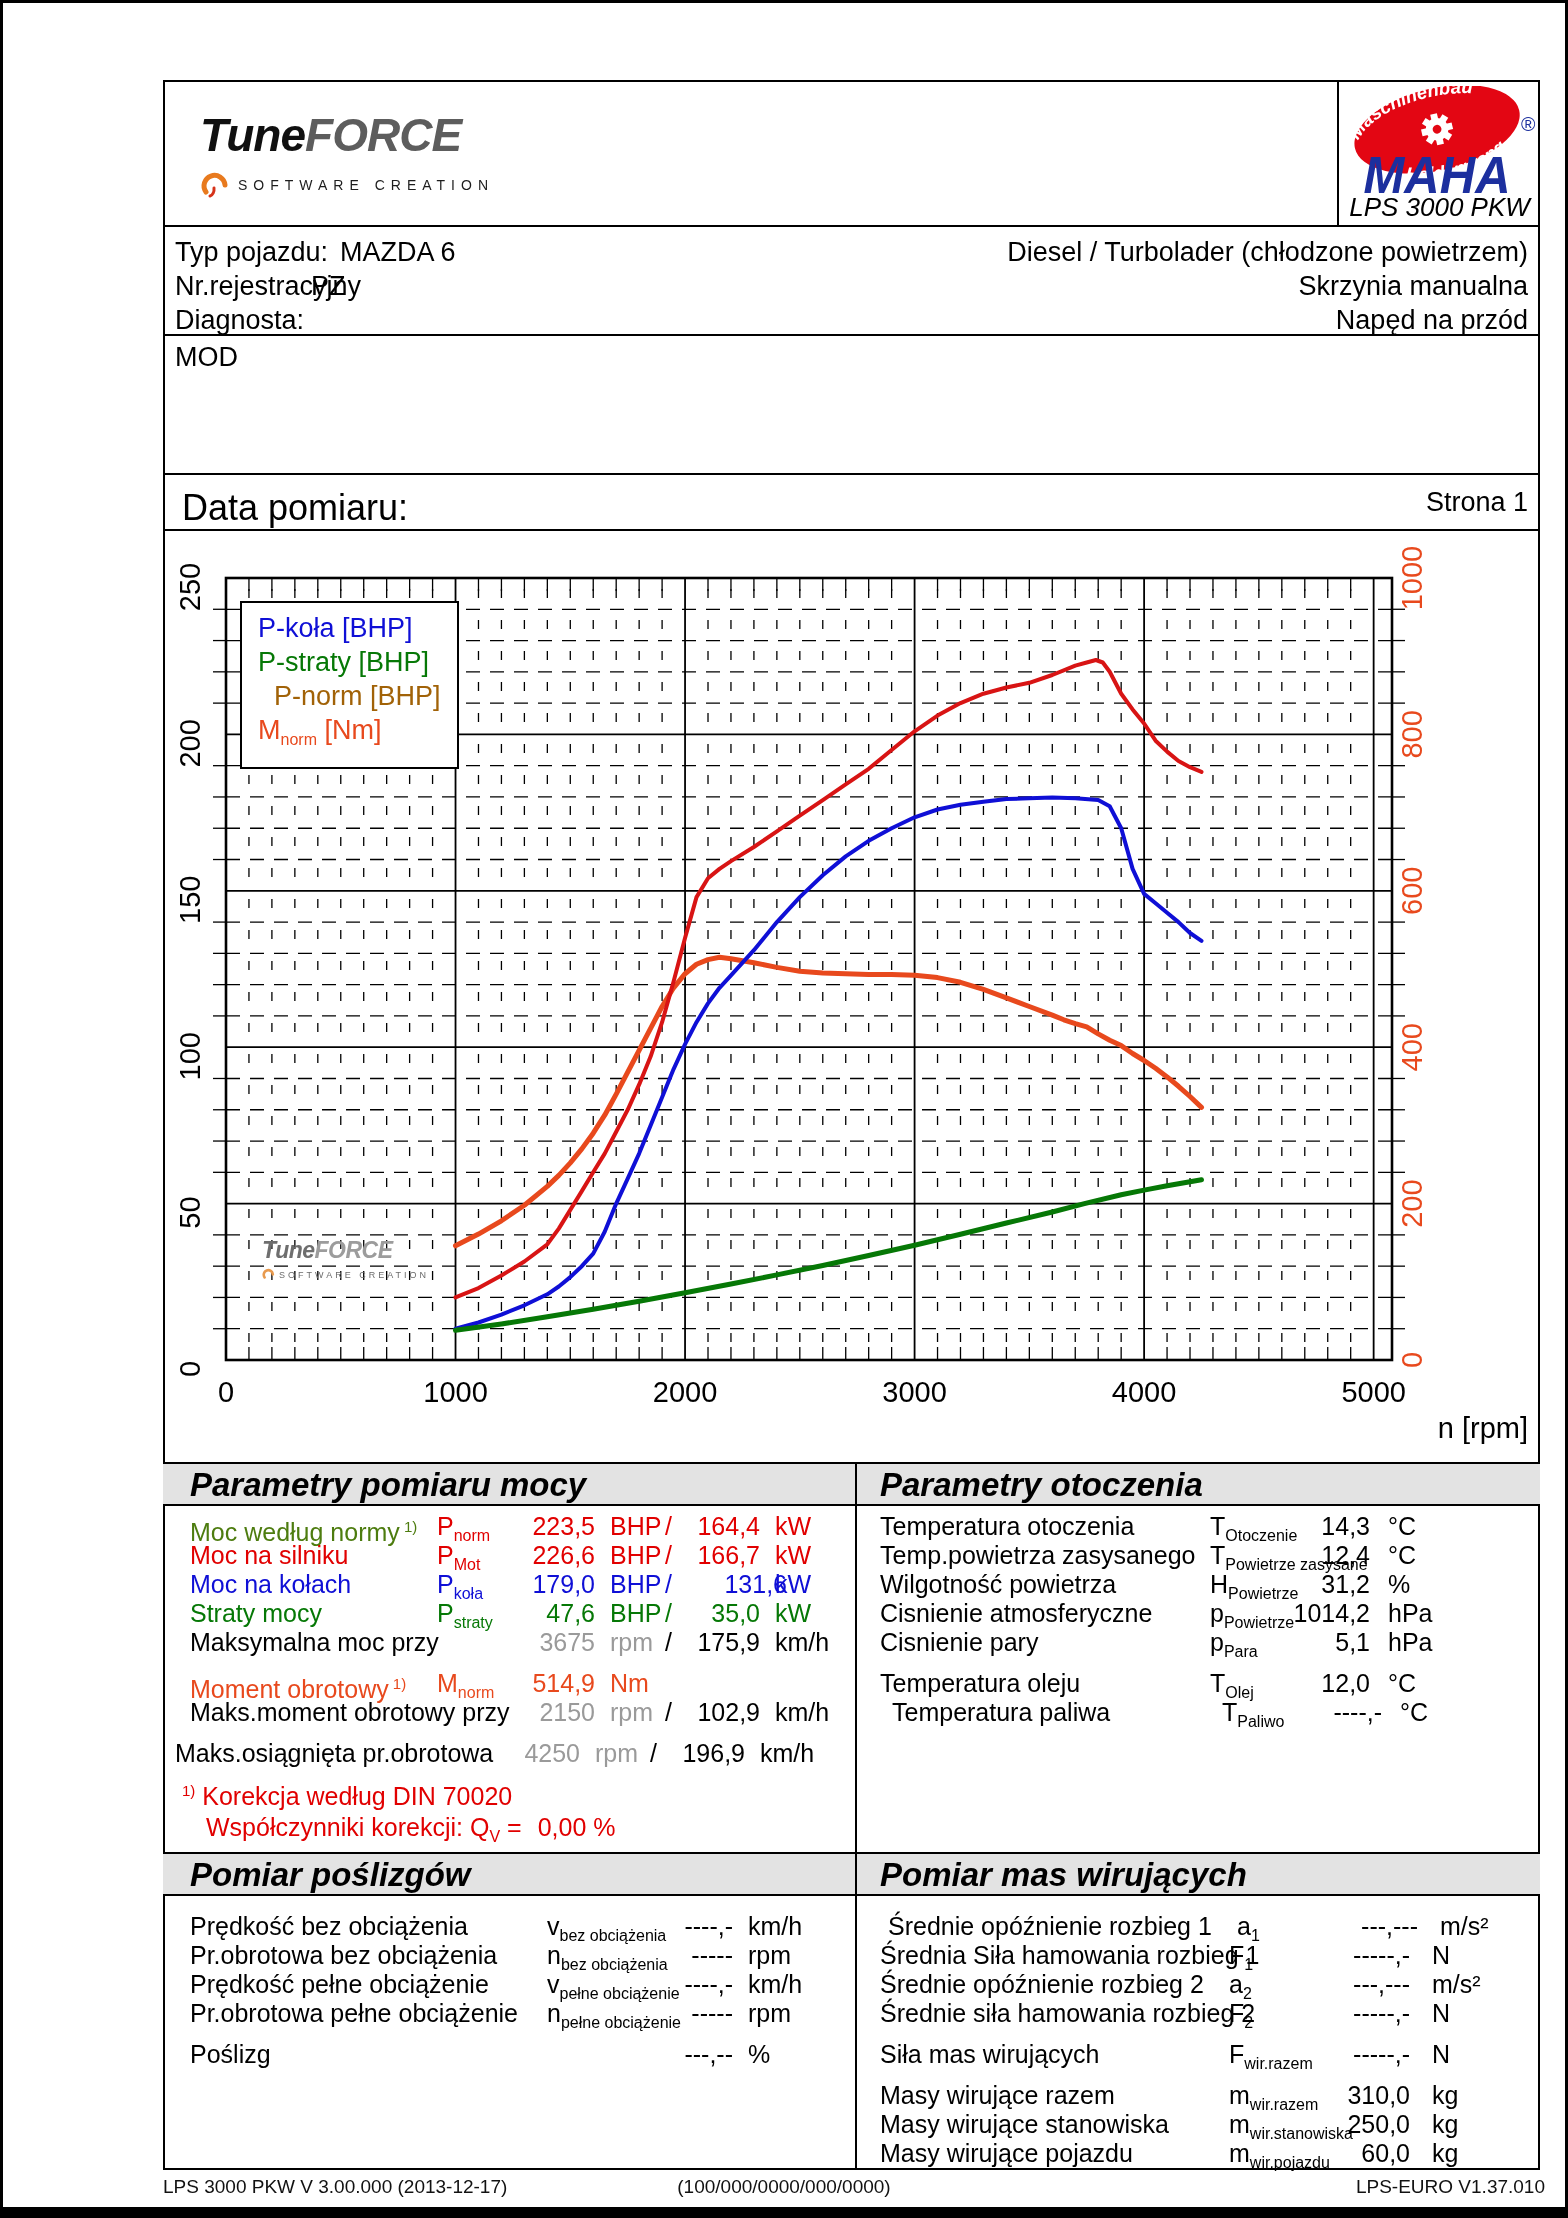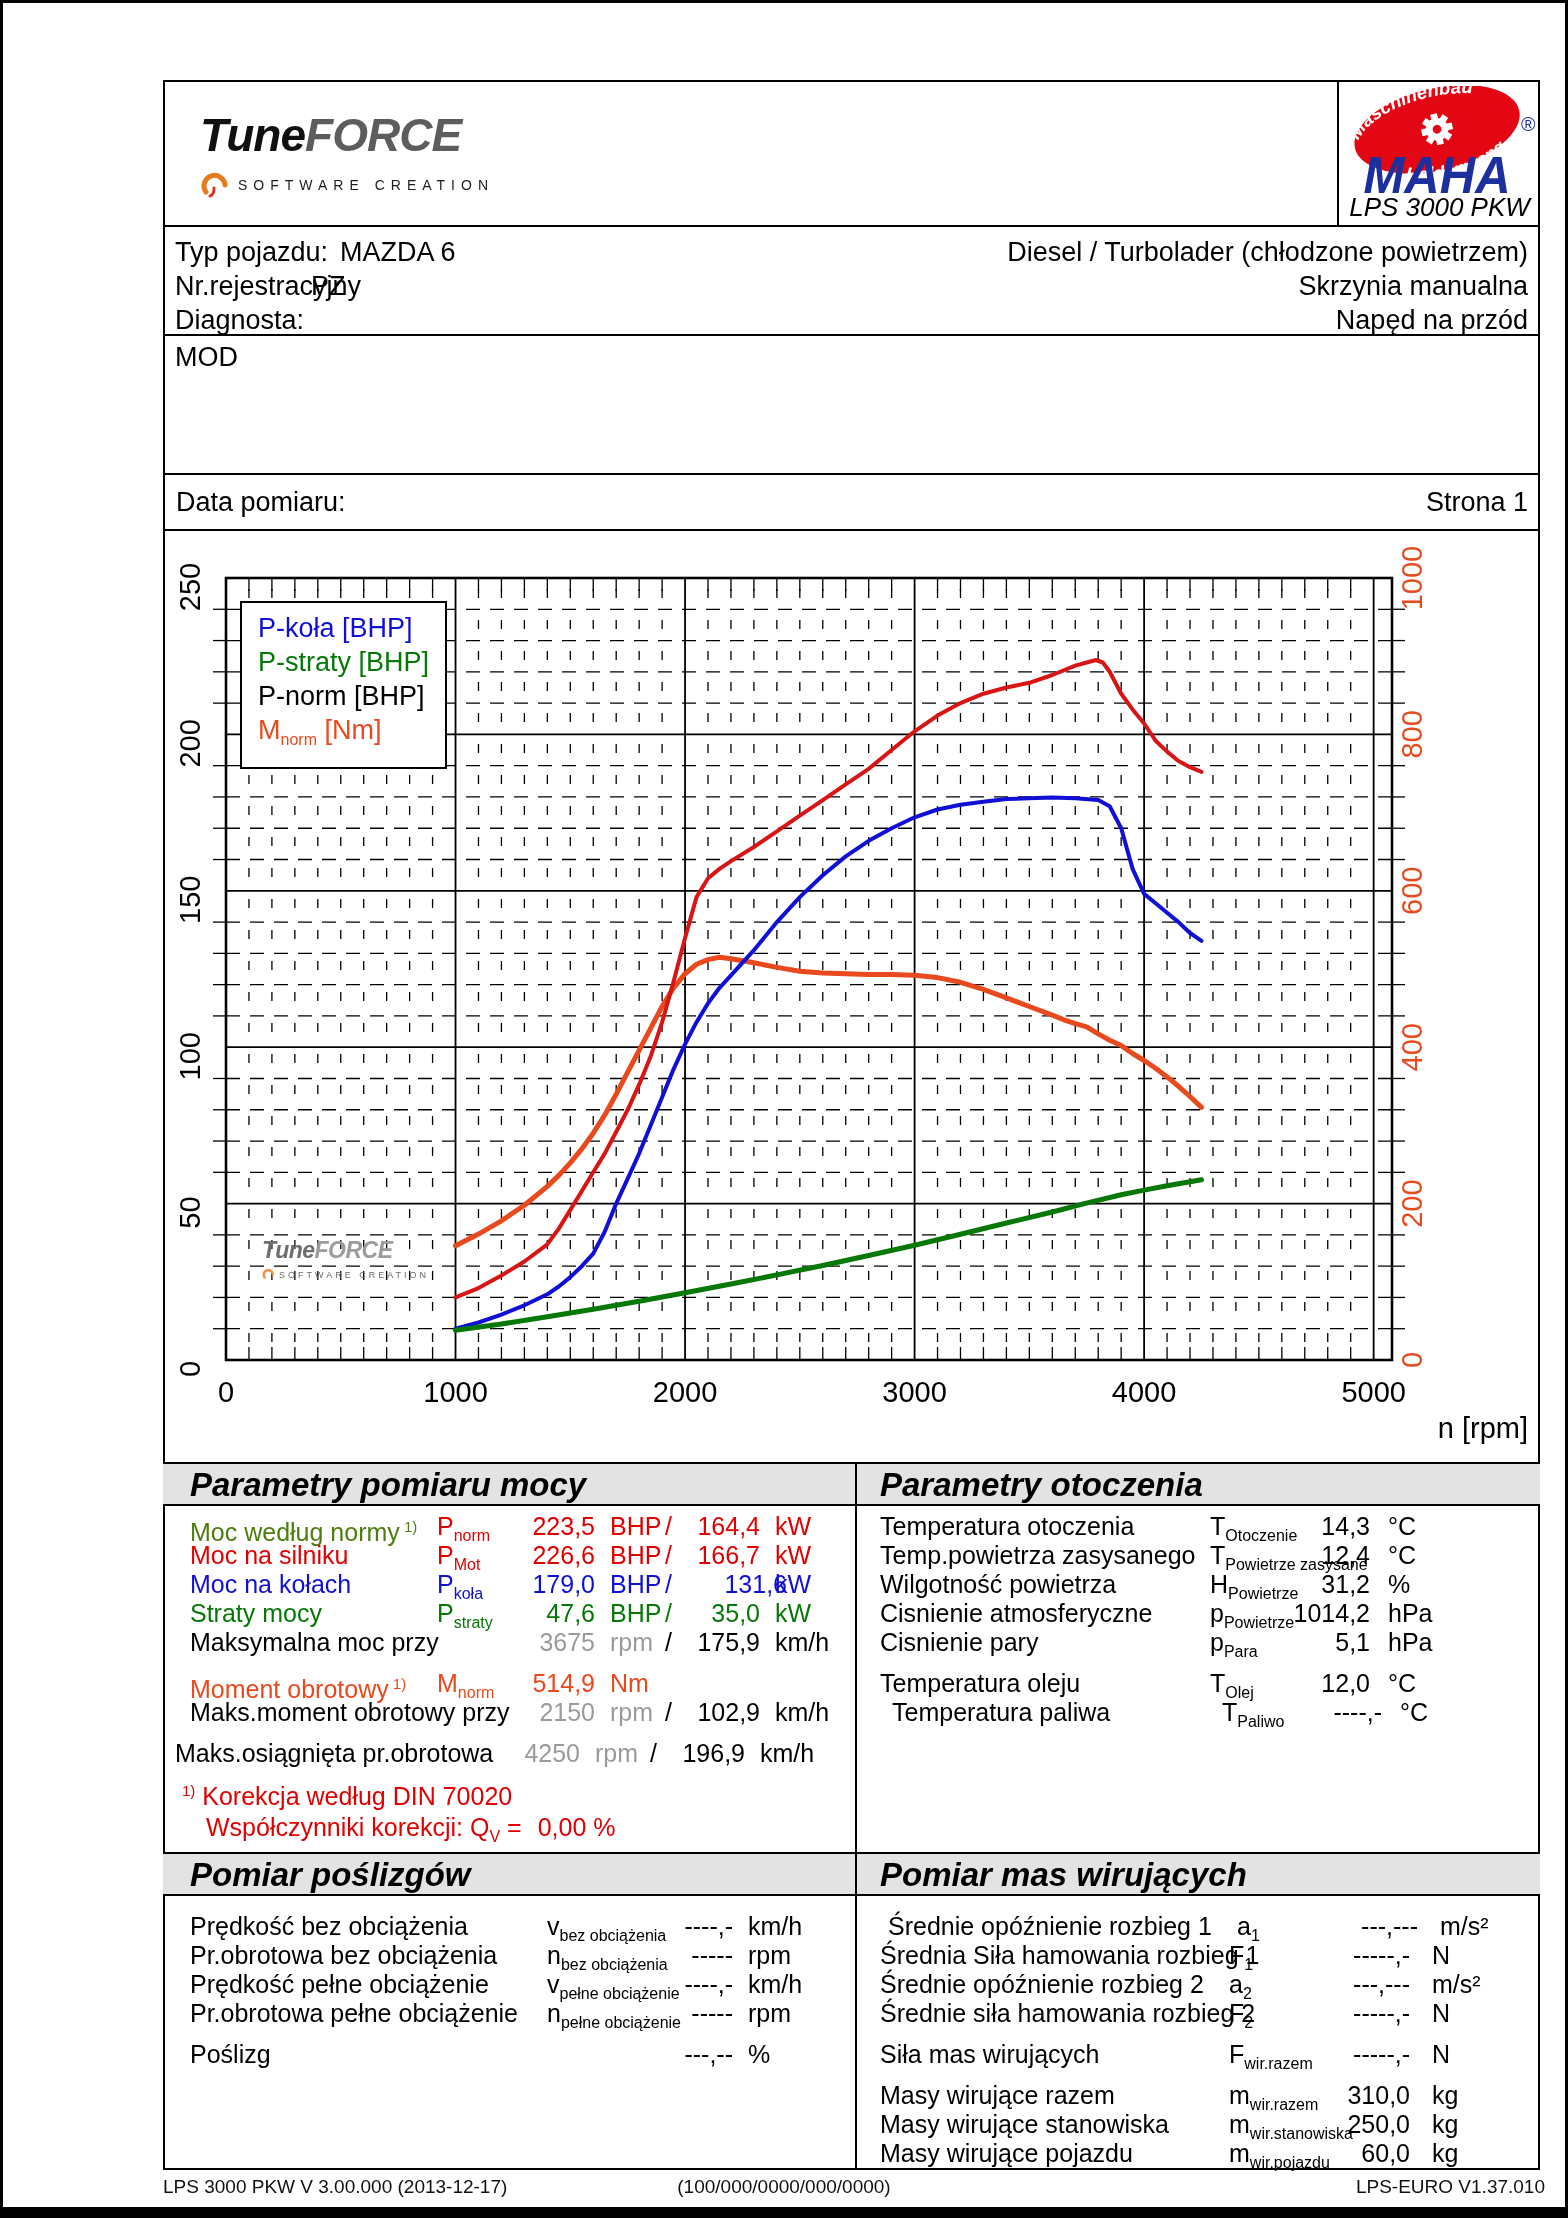--- a/index.html
+++ b/index.html
@@ -123,21 +123,21 @@
   </div>
   <div class="info-line" style="top:305px;">
     <span class="il-label">Diagnosta:</span>
   </div>
   <div class="info-right" style="top:237px;">Diesel / Turbolader (chłodzone powietrzem)</div>
   <div class="info-right" style="top:271px;">Skrzynia manualna</div>
   <div class="info-right" style="top:305px;">Napęd na przód</div>
 
   <div class="abs" style="left:175px;top:342px;font-size:27px;">MOD</div>
 
-  <div class="abs" style="left:176px;top:487px;font-size:27px;">Data pomiaru:</div>
+  <div class="abs" style="left:182px;top:487px;font-size:36px;">Data pomiaru:</div>
   <div class="abs" style="right:40px;top:487px;font-size:27px;">Strona 1</div>
 
   <div id="chart-wrap"><svg width="1568" height="930">
         <line x1="226" y1="797.72" x2="1392" y2="797.72" stroke="#000" stroke-width="1.3" stroke-dasharray="14 10"></line>
         <line x1="226" y1="766.44" x2="1392" y2="766.44" stroke="#000" stroke-width="1.3" stroke-dasharray="14 10"></line>
         <line x1="226" y1="735.16" x2="1392" y2="735.16" stroke="#000" stroke-width="1.3" stroke-dasharray="14 10"></line>
         <line x1="226" y1="703.88" x2="1392" y2="703.88" stroke="#000" stroke-width="1.3" stroke-dasharray="14 10"></line>
         <line x1="226" y1="641.3199999999999" x2="1392" y2="641.3199999999999" stroke="#000" stroke-width="1.3" stroke-dasharray="14 10"></line>
         <line x1="226" y1="610.04" x2="1392" y2="610.04" stroke="#000" stroke-width="1.3" stroke-dasharray="14 10"></line>
         <line x1="226" y1="578.76" x2="1392" y2="578.76" stroke="#000" stroke-width="1.3" stroke-dasharray="14 10"></line>
@@ -359,21 +359,21 @@
         <text x="1422" y="672.6" text-anchor="middle" font-size="29" fill="#e8491d" transform="rotate(-90 1422 672.6)">200</text>
         <text x="1422" y="516.2" text-anchor="middle" font-size="29" fill="#e8491d" transform="rotate(-90 1422 516.2)">400</text>
         <text x="1422" y="359.8" text-anchor="middle" font-size="29" fill="#e8491d" transform="rotate(-90 1422 359.8)">600</text>
         <text x="1422" y="203.39999999999998" text-anchor="middle" font-size="29" fill="#e8491d" transform="rotate(-90 1422 203.39999999999998)">800</text>
         <text x="1422" y="47" text-anchor="middle" font-size="29" fill="#e8491d" transform="rotate(-90 1422 47)">1000</text>
         <text x="1528" y="907" text-anchor="end" font-size="29" fill="#000">n [rpm]</text>
       </svg></div>
   <div id="legend">
       <div class="legend-item" style="color: rgb(15, 15, 214);">P-koła [BHP]</div>
       <div class="legend-item" style="color: rgb(6, 120, 6);">P-straty [BHP]</div>
-      <div class="legend-item" style="color: #000000;">P-norm [BHP]</div>
+      <div class="legend-item" style="color: #a16207; margin-left: 16px;">P-norm [BHP]</div>
       <div class="legend-item" style="color: rgb(232, 73, 29);">M<sub>norm</sub> [Nm]</div>
     </div>
   <div id="watermark">
     <div class="wm-main"><span class="wm-tune">Tune</span><span class="wm-force">FORCE</span></div>
     <div class="wm-sub">
       <span>
         <svg width="13" height="13" viewBox="0 0 30 30">
           <path d="M6,24 A10.5,10.5 0 1 1 25,17" fill="none" stroke="#e89a4e" stroke-width="6" stroke-linecap="round"></path>
         </svg>
       </span>

